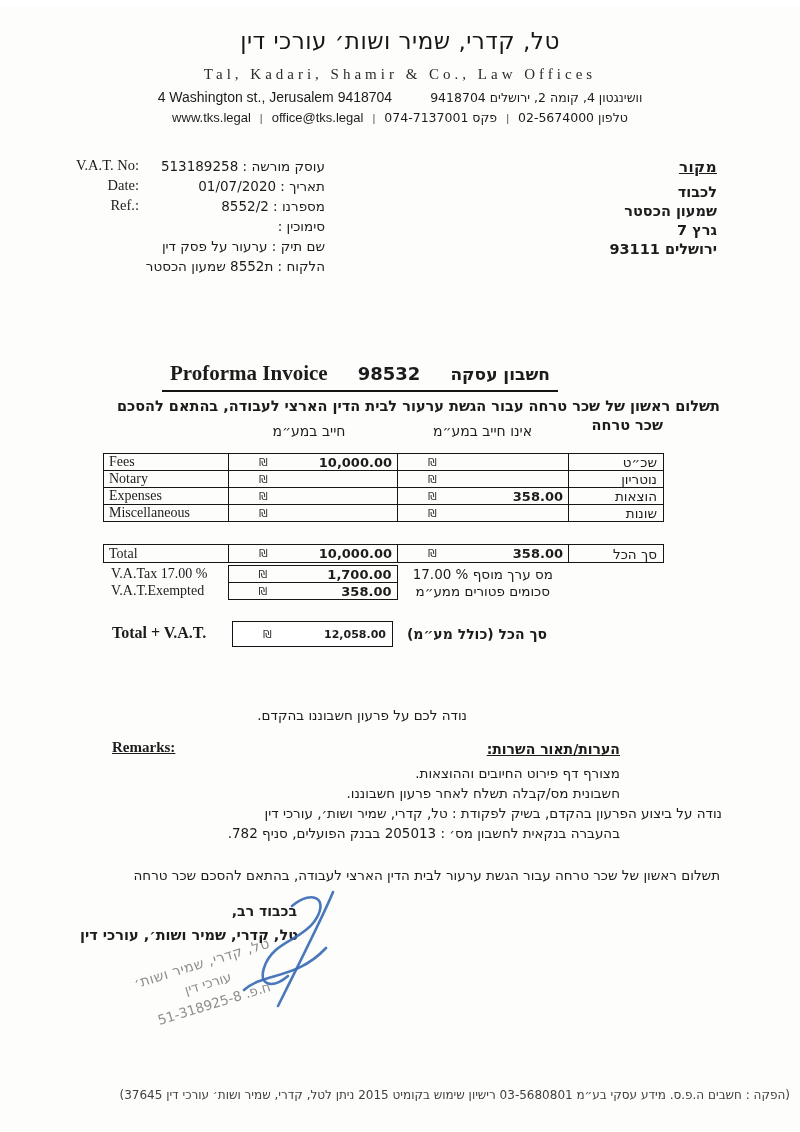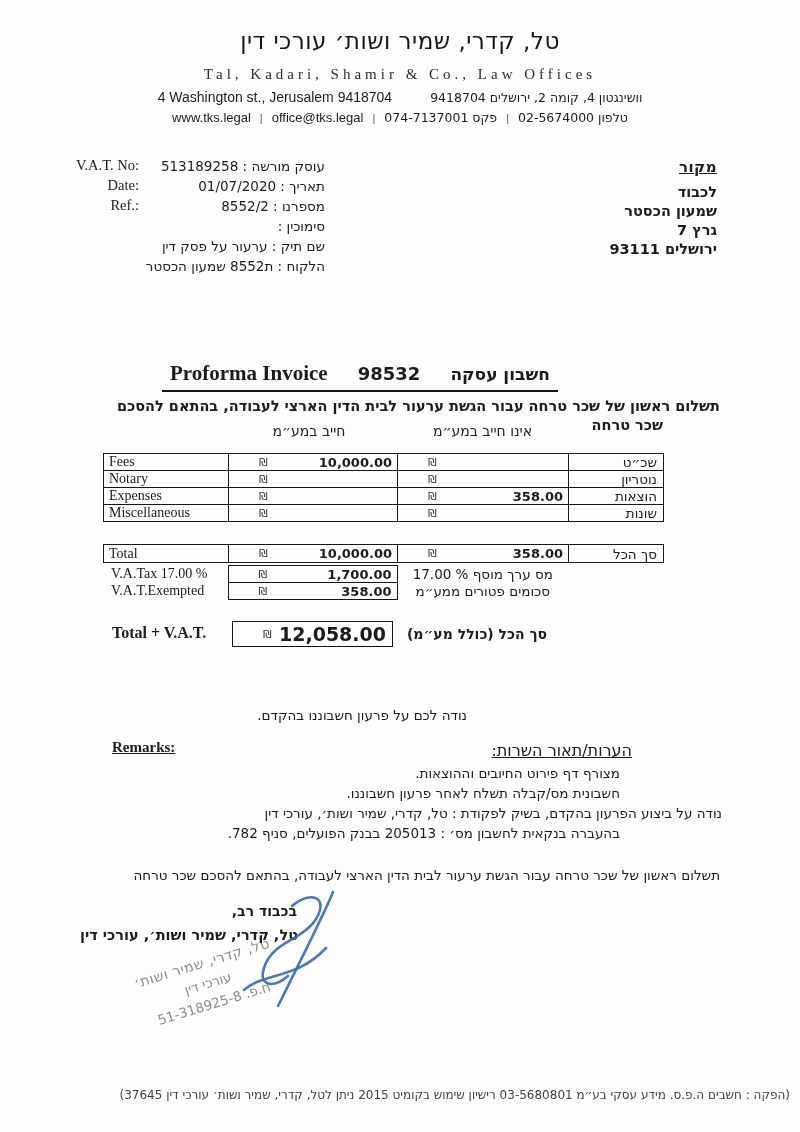--- a/index.html
+++ b/index.html
@@ -80,31 +80,31 @@
   .vat-tbl td.box { border:1.5px solid #161616; }
   .vat-tbl .td-en { white-space:nowrap; padding-left:8px; }
   .td-hetext { direction:rtl; text-align:center; font-size:13.5px; }
 
   
   .gt-label { position:absolute; left:112px; top:618px; font-weight:bold; font-size:16px;
               font-family:"Liberation Serif","DejaVu Serif",serif; }
   .gt-box { position:absolute; left:232px; top:615px; width:161px; height:26px;
             border:1.6px solid #141414; display:flex; justify-content:space-between;
             align-items:center; padding:0 6px 0 30px; background:#fff; }
-  .gt-box .num { font-size:19px; }
+  .gt-box .num { font-size:11px; }
   .gt-he { position:absolute; left:397px; top:620px; width:160px; text-align:center;
            direction:rtl; font-weight:bold; font-size:14px; white-space:nowrap; }
 
   
   .pay-note { position:absolute; top:701px; right:333px; direction:rtl; font-size:13.5px;
               white-space:nowrap; }
   .remarks-en { position:absolute; left:112px; top:733px; font-weight:bold; font-size:15px;
                 text-decoration:underline; font-family:"Liberation Serif","DejaVu Serif",serif; }
-  .remarks-he { position:absolute; top:735px; right:168px; direction:rtl; font-weight:normal;
-                font-size:16px; text-decoration:underline; white-space:nowrap; }
+  .remarks-he { position:absolute; top:735px; right:180px; direction:rtl; font-weight:bold;
+                font-size:14px; text-decoration:underline; white-space:nowrap; }
   .remark-lines { position:absolute; top:757px; right:180px; direction:rtl; text-align:right;
                   font-size:13.5px; line-height:20px; }
   .remark-lines div { white-space:nowrap;text-align:right; }
   .remark-lines .rl3 { margin-right:-102px; }
 
   
   .close-desc { position:absolute; top:861px; right:80px; direction:rtl; font-size:13.5px;
                 white-space:nowrap; }
   .regards    { position:absolute; top:897px; right:503px; direction:rtl; font-weight:bold;
                 font-size:14px; white-space:nowrap; }

